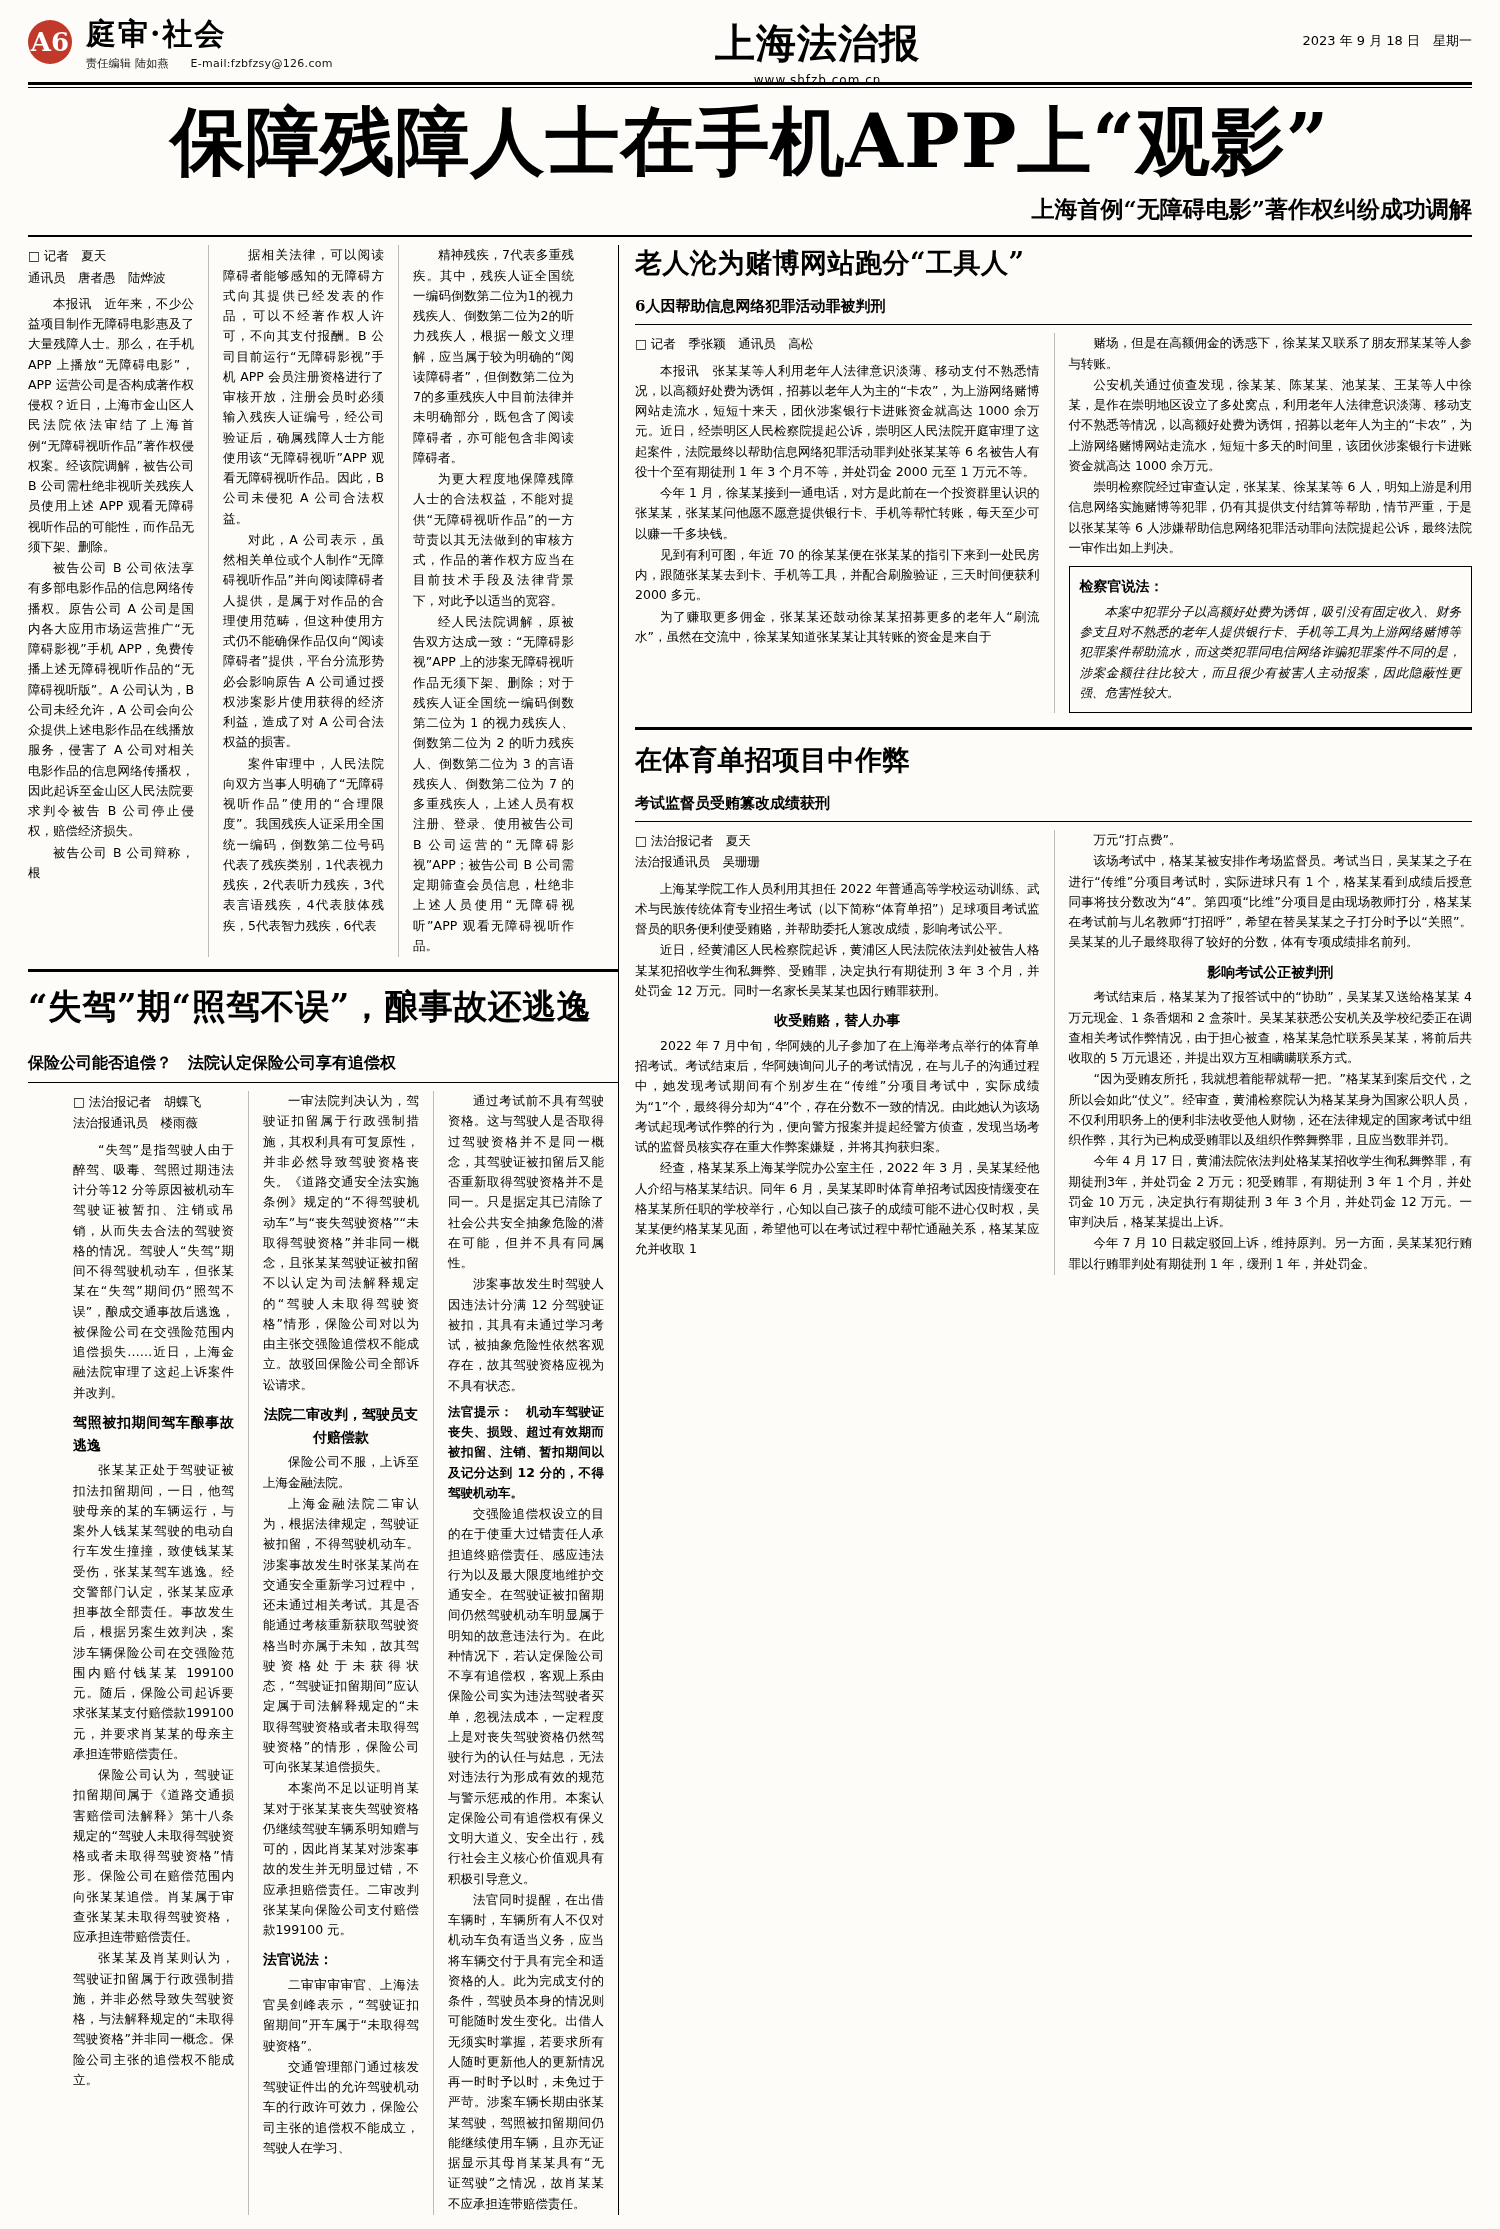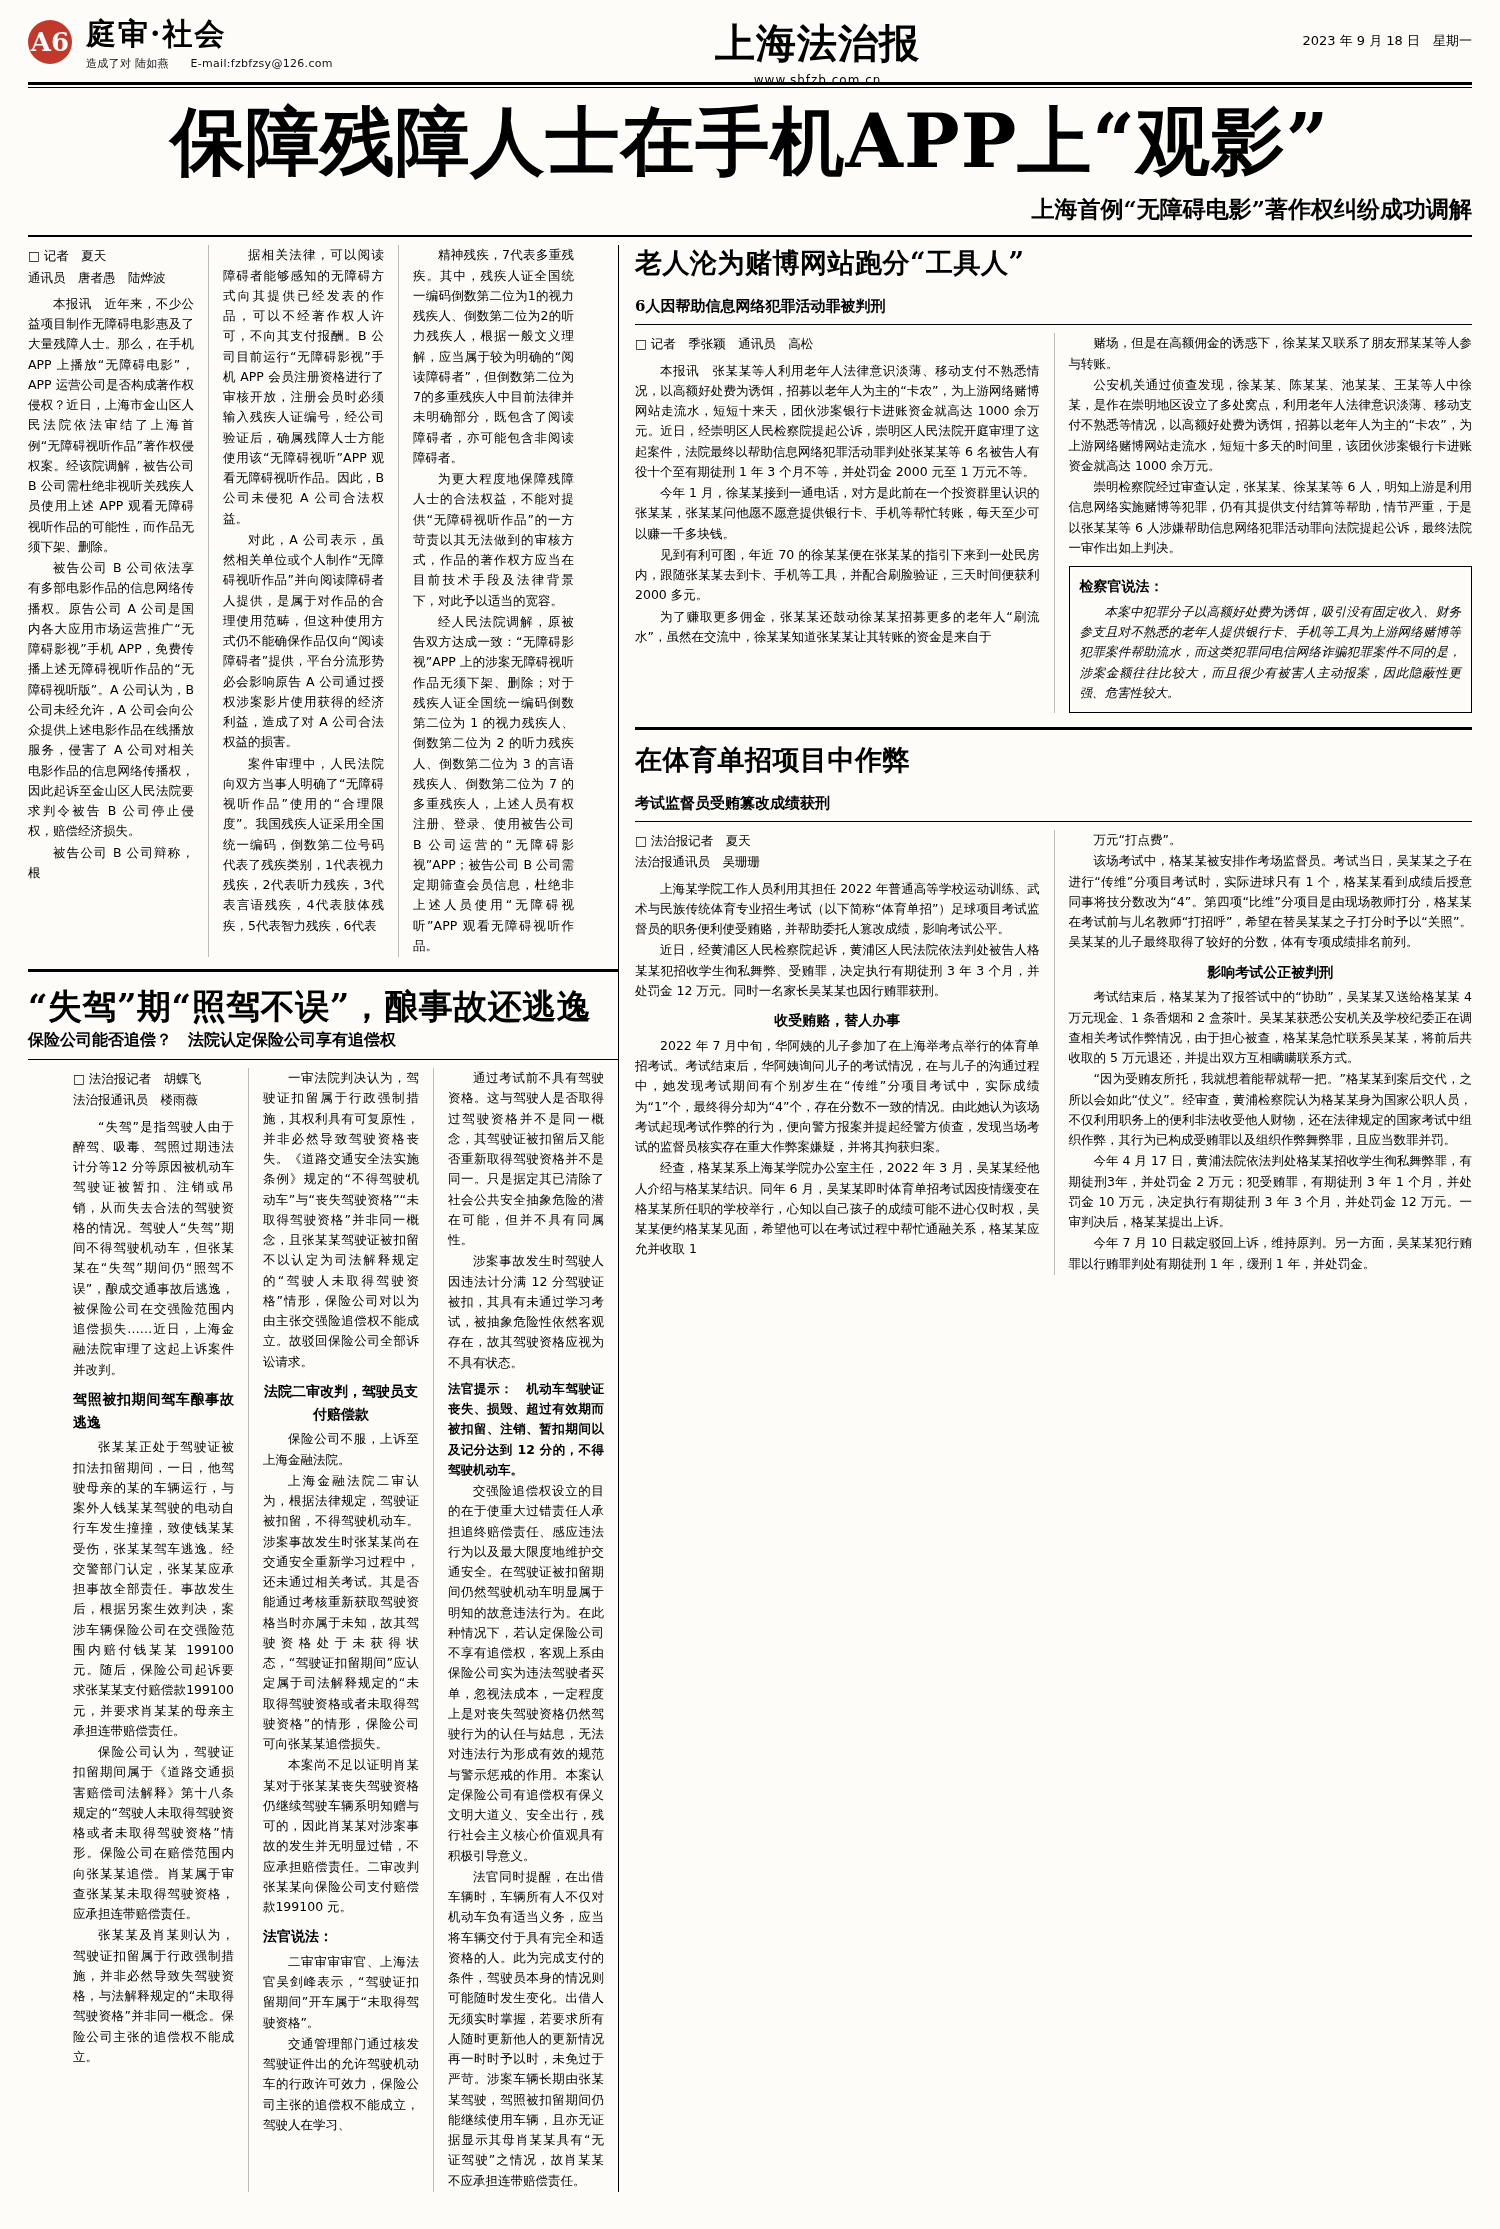--- a/index.html
+++ b/index.html
@@ -82,21 +82,21 @@
   }
 
   
   .art2 { margin-top:12px; }
   .art2-rule-top { border-top:3px solid #000; }
   .art2-head {
     font-size:34px; font-weight:bold; letter-spacing:0.5px; margin-top:12px;
     font-family:"DejaVu Serif","Liberation Serif",serif;
     white-space:nowrap;
   }
-  .art2-sub { font-size:16px; font-weight:bold; margin-top:0;
+  .art2-sub { font-size:16px; font-weight:bold; margin-top:23px;
     font-family:"DejaVu Serif","Liberation Serif",serif; }
   .art2-rule { border-top:1px solid #000; margin-top:8px; }
   .art2-cols { display:flex; margin-top:8px;margin-left:45px; }
   .a2c1 { width:180px; padding-right:14px; }
   .a2c2 { width:190px; padding:0 14px; border-left:1px solid #bbb; }
   .a2c3 { width:190px; padding:0 14px; border-left:1px solid #bbb; }
 
   
   .rart-head {
     font-size:27px; font-weight:bold; letter-spacing:0.5px;
@@ -123,21 +123,21 @@
 <body>
 
 <div class="page">
 
   <div class="masthead">
     <div class="folio-box">
       <div class="folio-circle">A6</div>
       <div class="folio-text">
         <div class="section-title">庭审·社会</div>
         <div class="editor-line">
-          <span>造成了对</span>
+          <span>责任编辑</span>
           <span>陆如燕</span>
           <span class="sep"></span>
           <span>E-mail:fzbfzsy@126.com</span>
         </div>
       </div>
     </div>
     <div class="logo-block">
       <div class="logo-main">上海法治报</div>
       <div class="logo-url">www.shfzb.com.cn</div>
     </div>

